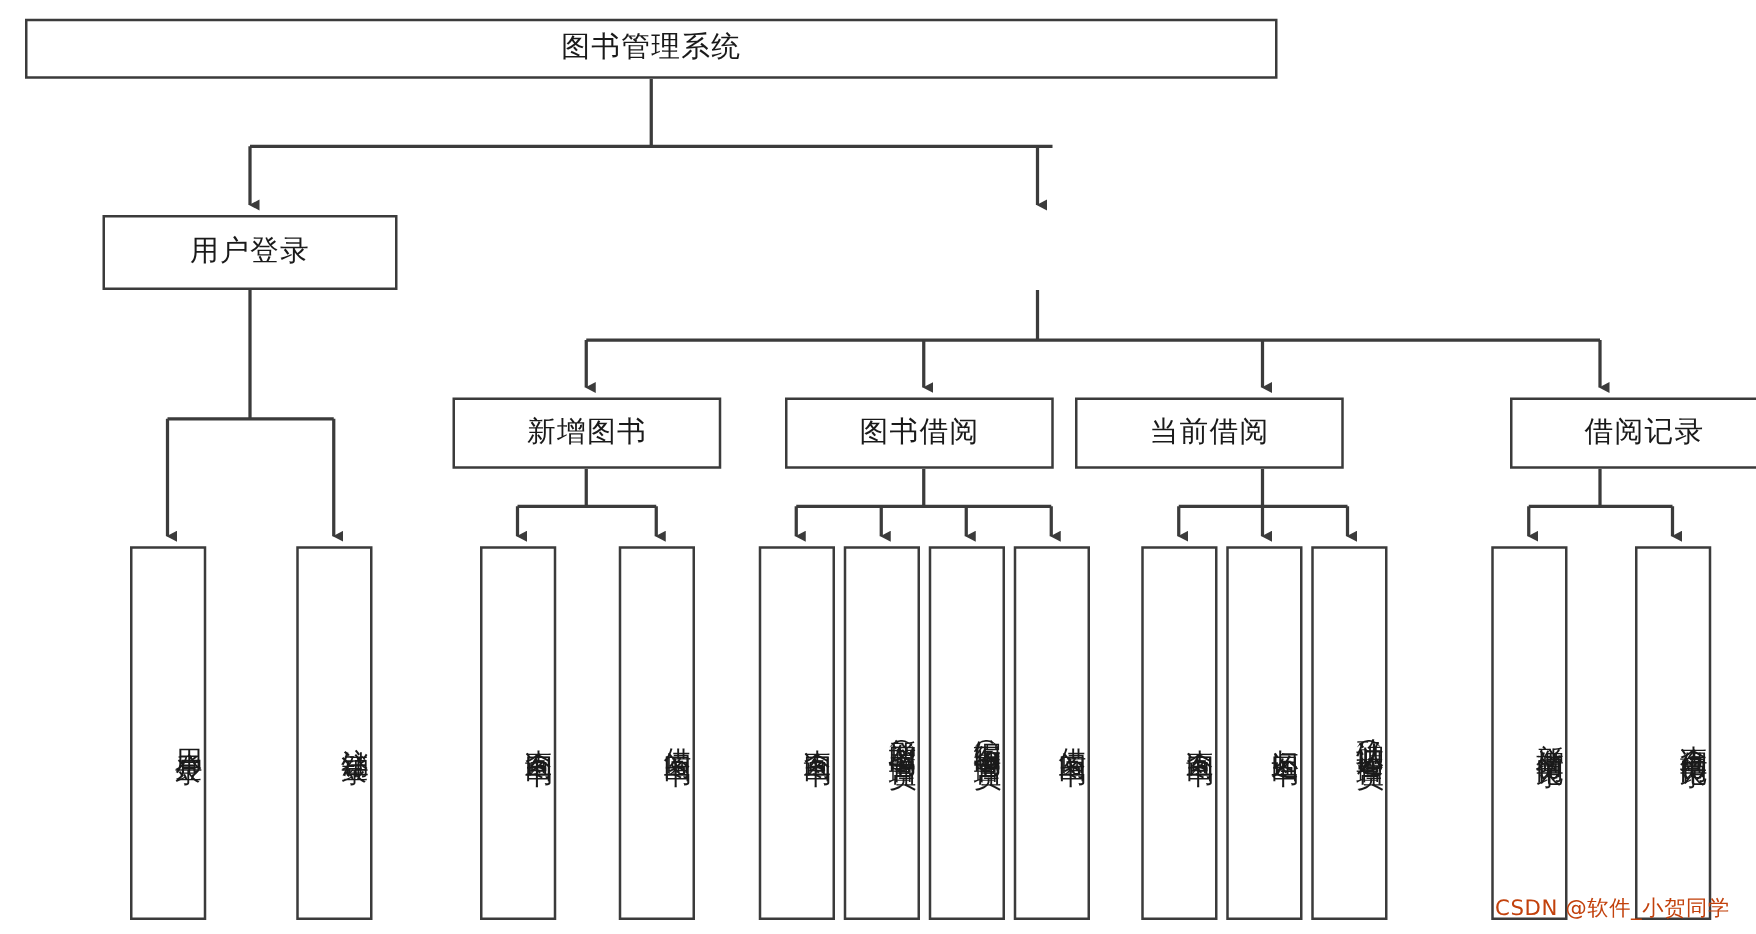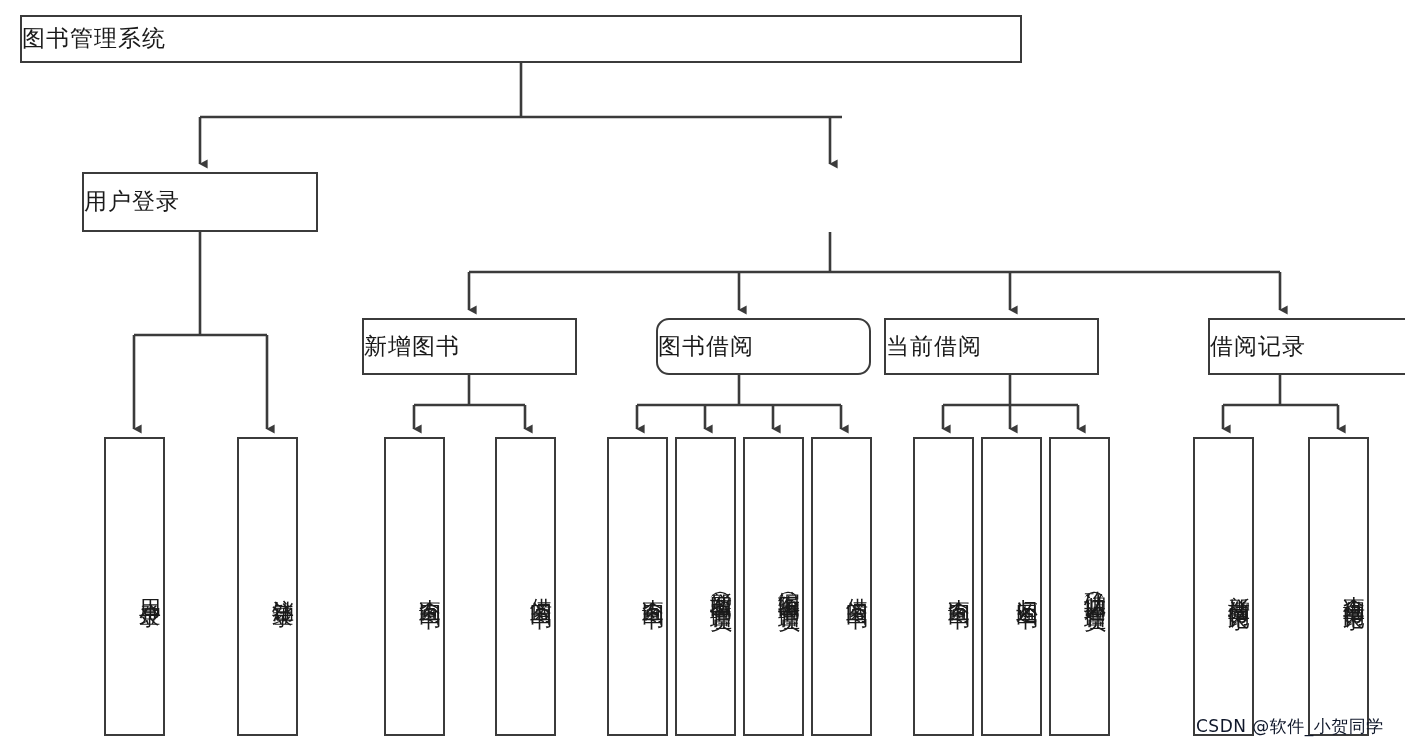--- a/index.html
+++ b/index.html
@@ -25,20 +25,21 @@
     height: 747px;
     pointer-events: none;
   }
   .node {
     position: absolute;
     box-sizing: border-box;
     border: 2.5px solid #3b3b3b;
     background: #ffffff;
     display: flex;
     align-items: center;
+    justify-content: center;
     color: #1a1a1a;
   }
   .node.horizontal {
     font-size: 23px;
     letter-spacing: 1px;
   }
   .node.vertical {
     writing-mode: vertical-rl;
     text-orientation: upright;
     font-size: 22px;
@@ -51,21 +52,21 @@
     align-items: flex-start;
   }
   .node-label {
     display: block;
     line-height: 1.18;
     white-space: nowrap;
   }
   .watermark {
     position: absolute;
     font-size: 17px;
-    color: #0f172a;
+    color: #c2410c;
     white-space: nowrap;
     letter-spacing: 0.5px;
   }
 </style>
 </head>
 <body>
 
 <div id="canvas">
 
   <svg class="connectors" viewBox="0 0 1405 747">
@@ -124,25 +125,25 @@
 
   <div class="node horizontal" style="left:82px; top:172px; width:236px; height:60px;">
     <span class="node-label">用户登录</span>
   </div>
 
 
   <div class="node horizontal" style="left:362px; top:318px; width:215px; height:57px;">
     <span class="node-label">新增图书</span>
   </div>
 
-  <div class="node horizontal" style="left:656px; top:318px; width:215px; height:57px;border-radius:13px;">
+  <div class="node horizontal" style="left:628px; top:318px; width:215px; height:57px;">
     <span class="node-label">图书借阅</span>
   </div>
 
-  <div class="node horizontal" style="left:884px; top:318px; width:215px; height:57px;">
+  <div class="node horizontal" style="left:860px; top:318px; width:215px; height:57px;">
     <span class="node-label">当前借阅</span>
   </div>
 
   <div class="node horizontal" style="left:1172px; top:318px; width:215px; height:57px;margin-left:36px;">
     <span class="node-label">借阅记录</span>
   </div>
 
   <div class="node vertical" style="left:104px; top:437px; width:61px; height:299px;">
     <span class="node-label">用户登录</span>
   </div>

